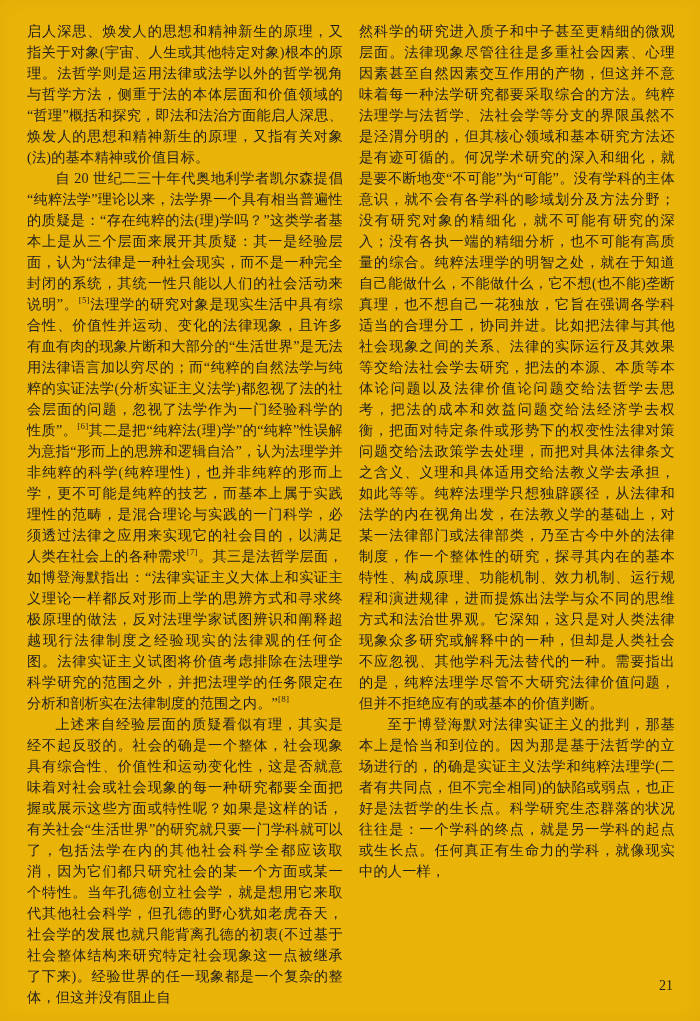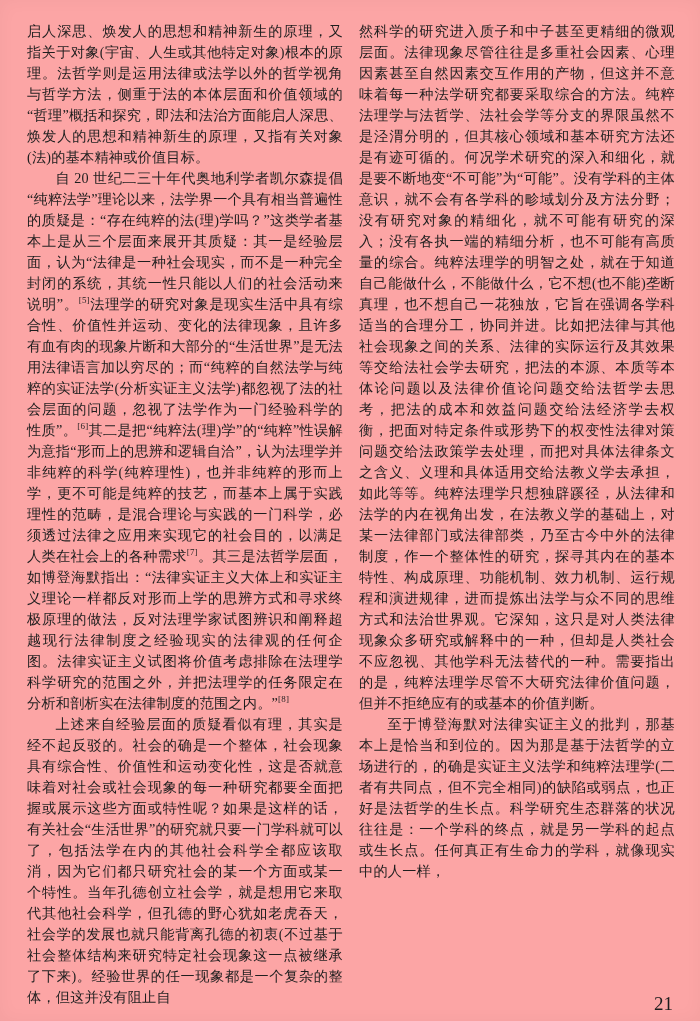--- a/index.html
+++ b/index.html
@@ -5,21 +5,21 @@
   html, body {
     margin: 0;
     padding: 0;
     background: #e8e7e3;
   }
   .page {
     position: relative;
     width: 700px;
     height: 1021px;
     margin: 0 auto;
-    background: #fca5a5;
+    background: #eab308;
     box-shadow: inset 0 0 18px rgba(0,0,0,0.04);
     font-family: "Liberation Serif", "DejaVu Serif", serif;
     color: #1e1e1e;
     overflow: hidden;
   }
   .columns {
     position: absolute;
     left: 27px;
     top: 21px;
     width: 648px;
@@ -42,22 +42,22 @@
     text-indent: 2em;
   }
   .column p sup.fn {
     font-size: 9px;
     line-height: 0;
     vertical-align: super;
   }
   .page-number {
     position: absolute;
     right: 27px;
-    bottom: 8px;
-    font-size: 19px;
+    bottom: 28px;
+    font-size: 14px;
     line-height: 1;
     color: #1e1e1e;
     margin-top: 24px;
   }
 </style>
 </head>
 <body>
 
 <div class="page">
   <div class="columns">

